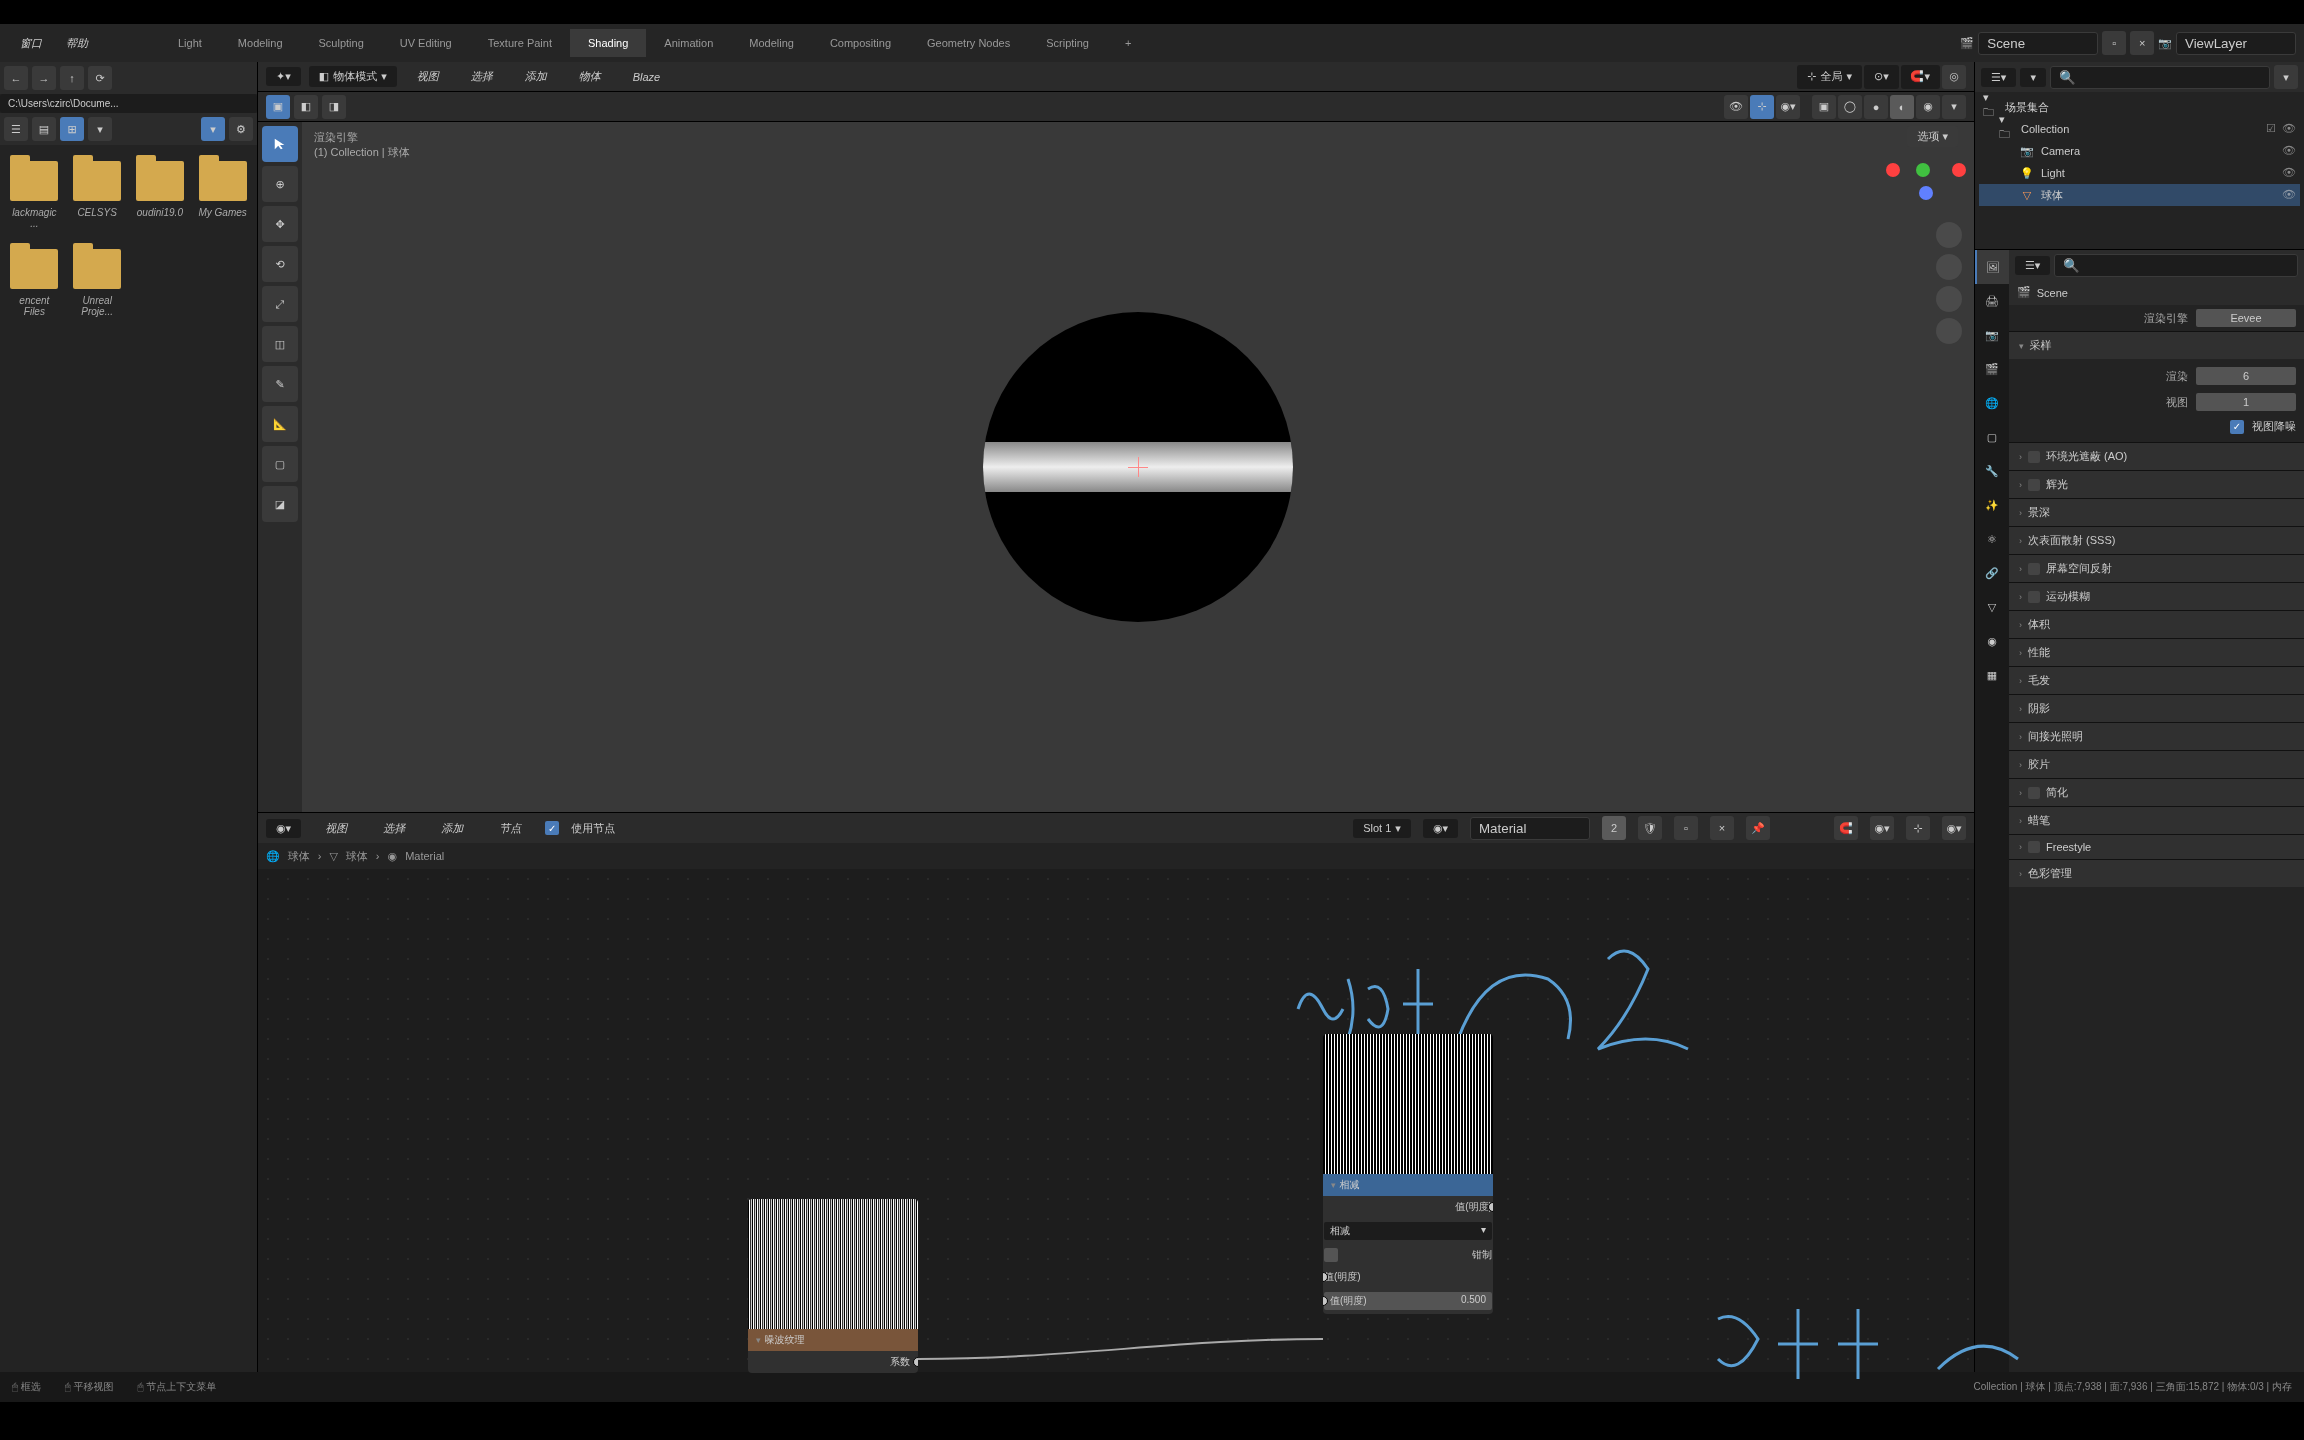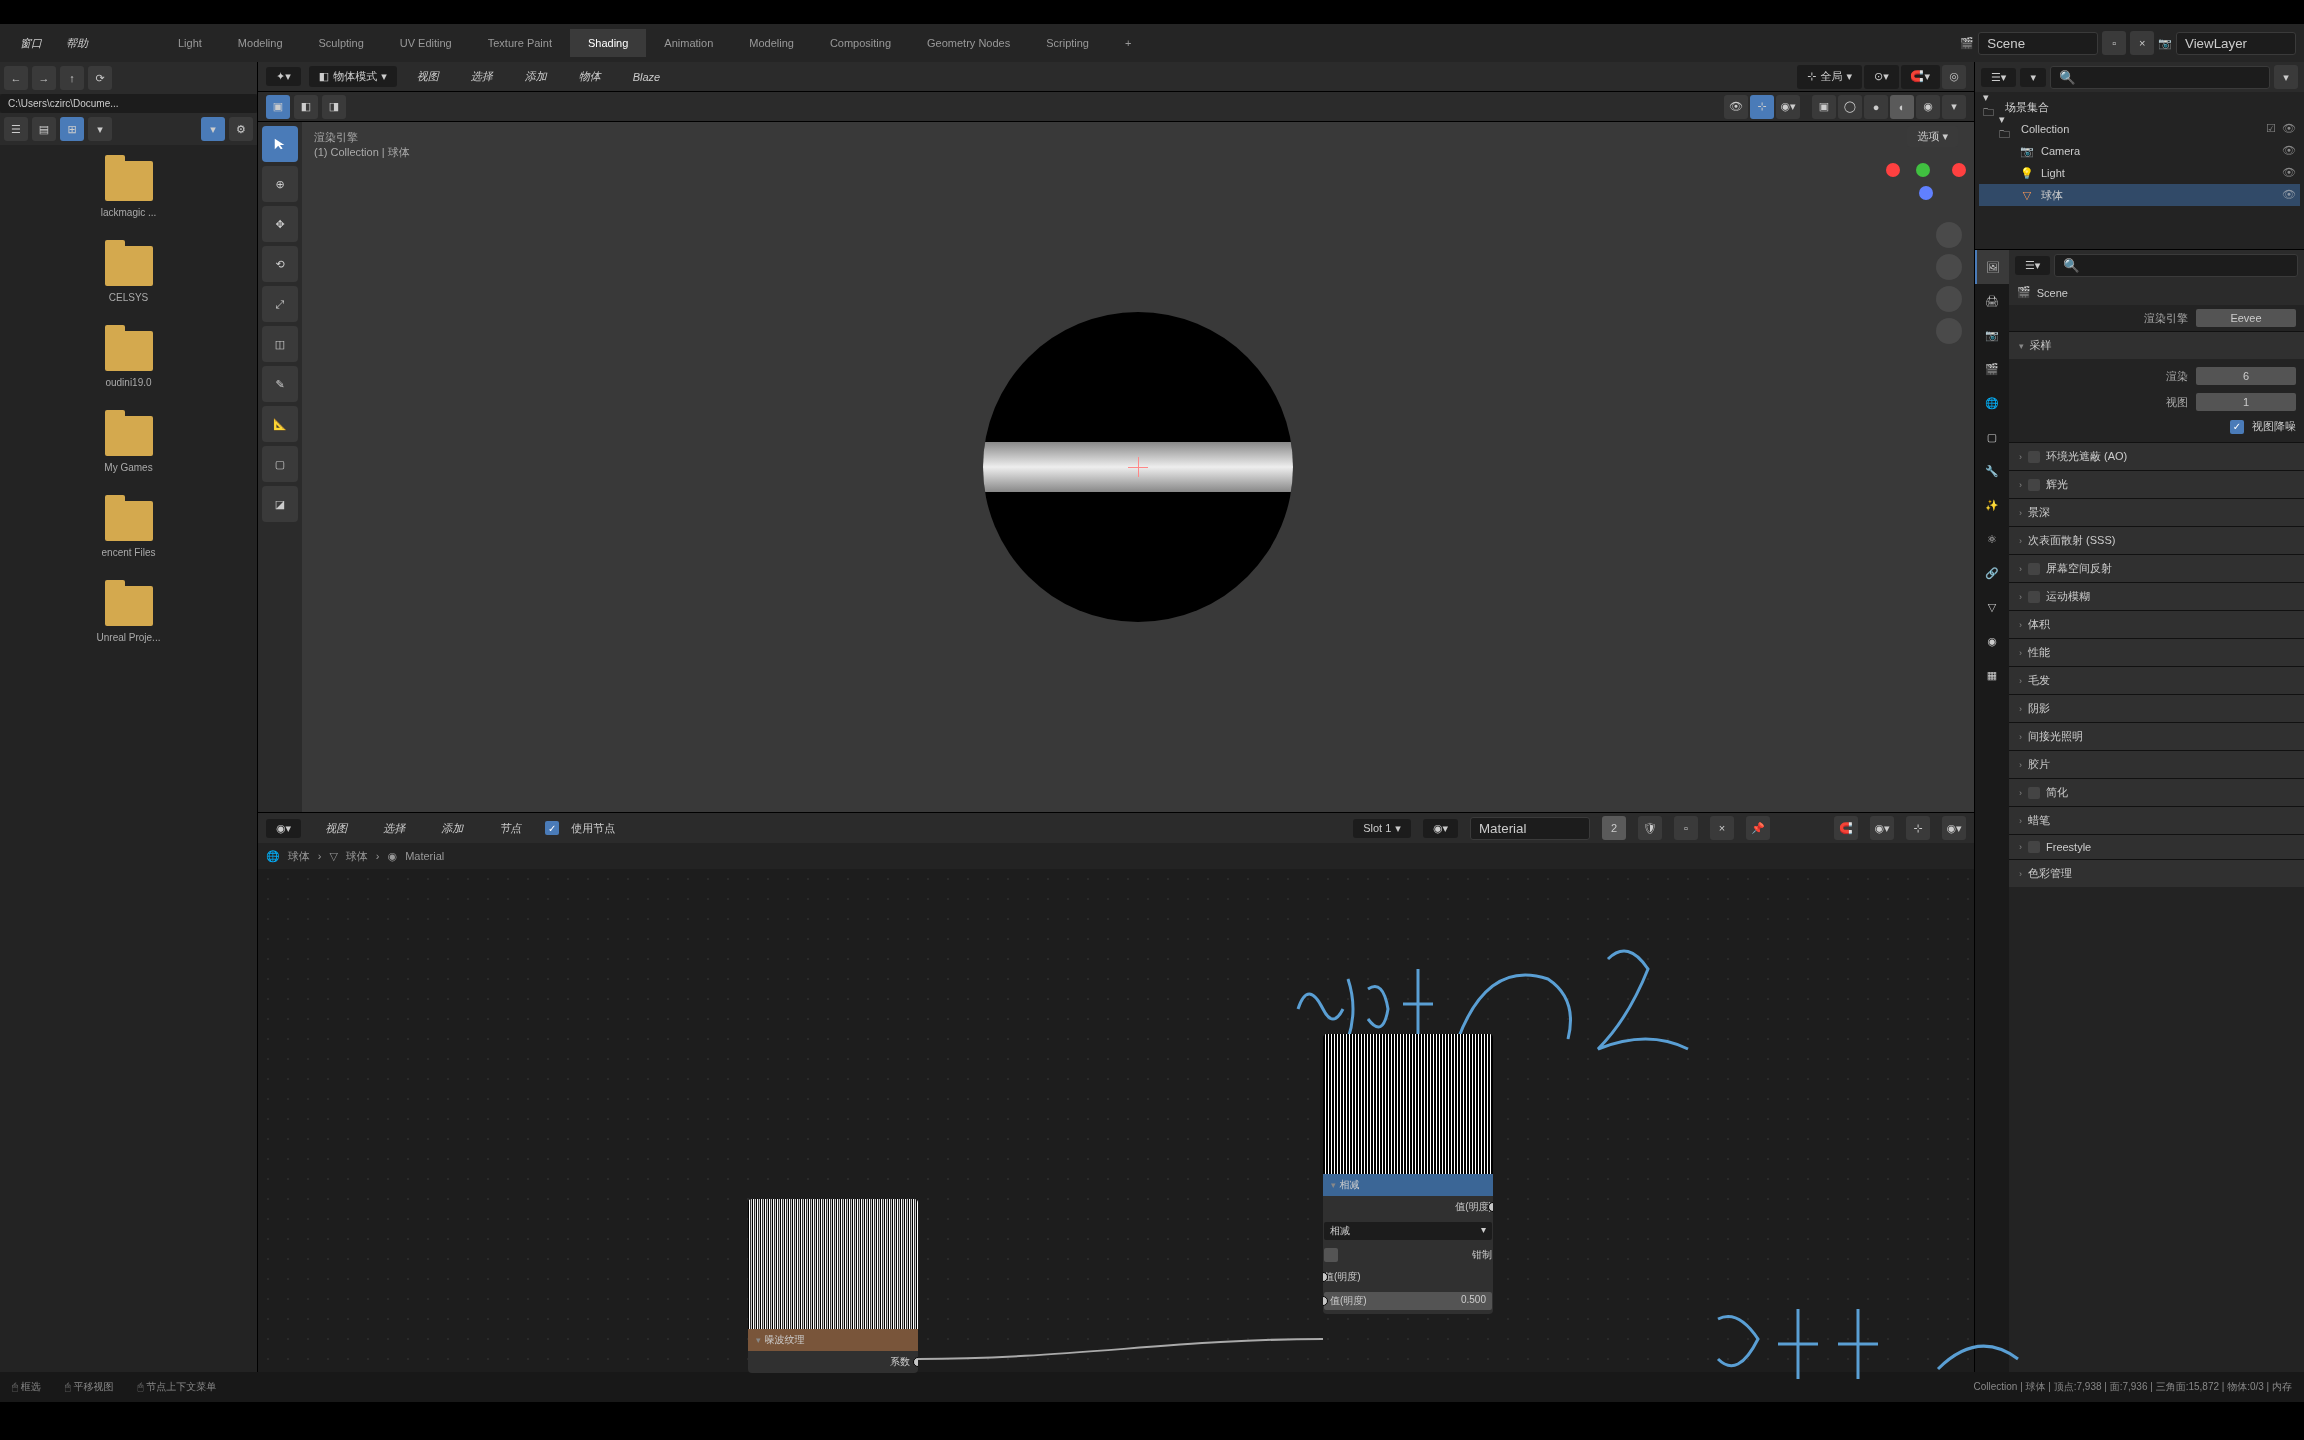--- a/index.html
+++ b/index.html
@@ -14,21 +14,21 @@
 .scene-layer { margin-left: auto; display: flex; align-items: center; gap: 4px; padding-right: 8px; }
 .scene-input { background: #1c1c1c; border: 1px solid #3a3a3a; color: #ccc; padding: 3px 8px; width: 120px; border-radius: 3px; }
 
 .main-area { display: flex; height: calc(100% - 100px - 30px); }
 
 .file-browser { width: 258px; background: #232323; border-right: 1px solid #000; display: flex; flex-direction: column; }
 .fb-header { padding: 4px; display: flex; gap: 4px; background: #2b2b2b; }
 .fb-path { background: #1c1c1c; padding: 4px 8px; margin: 0; border-radius: 3px; font-size: 10px; overflow: hidden; white-space: nowrap; }
 .fb-toolbar { display: flex; gap: 4px; padding: 4px; background: #2b2b2b; }
 .fb-btn { width: 24px; height: 24px; background: #3a3a3a; border-radius: 3px; display: flex; align-items: center; justify-content: center; }
-.fb-grid { padding: 16px 8px; display: grid; grid-template-columns: 1fr; gap: 28px 10px; }
+.fb-grid { padding: 16px 8px; display: grid; grid-template-columns: 1fr 1fr 1fr 1fr; gap: 20px 10px; font-style: italic; }
 .folder { display: flex; flex-direction: column; align-items: center; gap: 6px; cursor: pointer; }
 .folder-icon { width: 48px; height: 40px; background: #d4a94e; border-radius: 2px; position: relative; }
 .folder-icon::before { content: ''; position: absolute; top: -6px; left: 0; width: 20px; height: 8px; background: #d4a94e; border-radius: 2px 2px 0 0; }
 .folder-name { font-size: 10px; text-align: center; color: #aaa; }
 
 .center-col { flex: 1; display: flex; flex-direction: column; }
 
 .viewport-header { height: 30px; background: #2b2b2b; display: flex; align-items: center; padding: 0 8px; gap: 8px; border-bottom: 1px solid #000; }
 .vp-dropdown { background: #1c1c1c; padding: 3px 10px; border-radius: 3px; display: flex; align-items: center; gap: 4px; }
 .vp-toolbar-right { margin-left: auto; display: flex; gap: 2px; }

